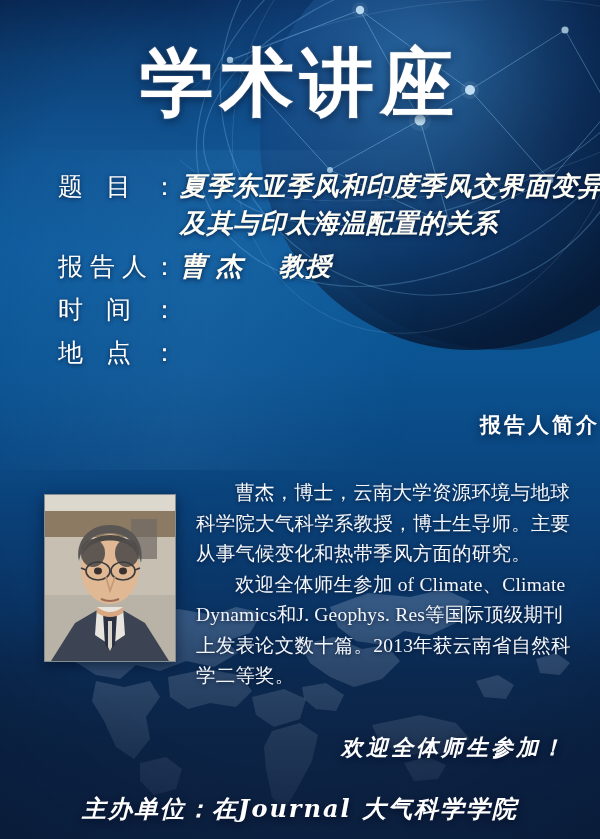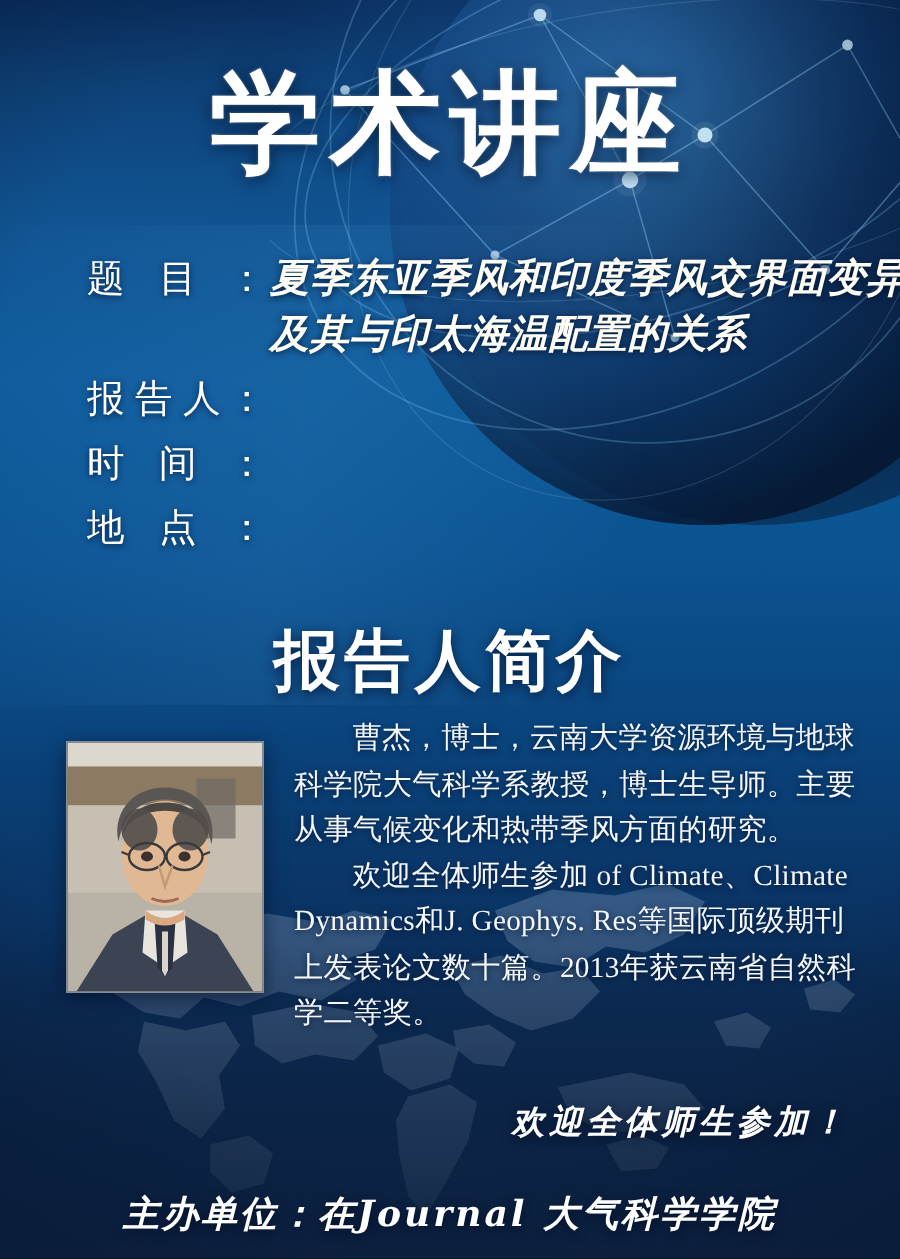--- a/index.html
+++ b/index.html
@@ -92,23 +92,23 @@
     letter-spacing:.5px;
     font-family:"DejaVu Serif","Liberation Serif",serif;
     font-weight:600;
     font-style:italic;
     text-shadow:0 1px 5px rgba(0,16,44,0.85);
   }
   .info-value .ln{display:block;white-space:nowrap;}
 
   .bio-heading{
     position:absolute;top:411px;left:0;right:0;
-    text-align:center;
-    color:#ffffff;
-    font-size:44px;font-weight:700;letter-spacing:3px;
+    text-align:right;
+    color:#ffffff;
+    font-size:21px;font-weight:700;letter-spacing:3px;
     text-shadow:0 2px 8px rgba(0,18,48,0.8);
   }
 
   .photo{
     position:absolute;left:44px;top:494px;
     width:130px;height:166px;
     border:1px solid rgba(210,225,240,0.35);
     overflow:hidden;
     background:#5b5f63;
     box-shadow:0 3px 12px rgba(0,10,30,0.55);
@@ -230,20 +230,23 @@
           <span class="ln">及其与印太海温配置的关系</span>
         </div>
       </div>
 
       <div class="info-row">
         <div class="info-label">
           <span class="lab-char">报</span>
           <span class="lab-char">告</span>
           <span class="lab-char">人</span>
           <span class="lab-char lab-colon">：</span>
+        </div>
+        <div class="info-value">
+          <span class="ln">曹 杰　 教授</span>
         </div>
       </div>
 
       <div class="info-row">
         <div class="info-label">
           <span class="lab-char">时</span>
           <span class="lab-char">间</span>
           <span class="lab-char lab-colon">：</span>
         </div>
       </div>

